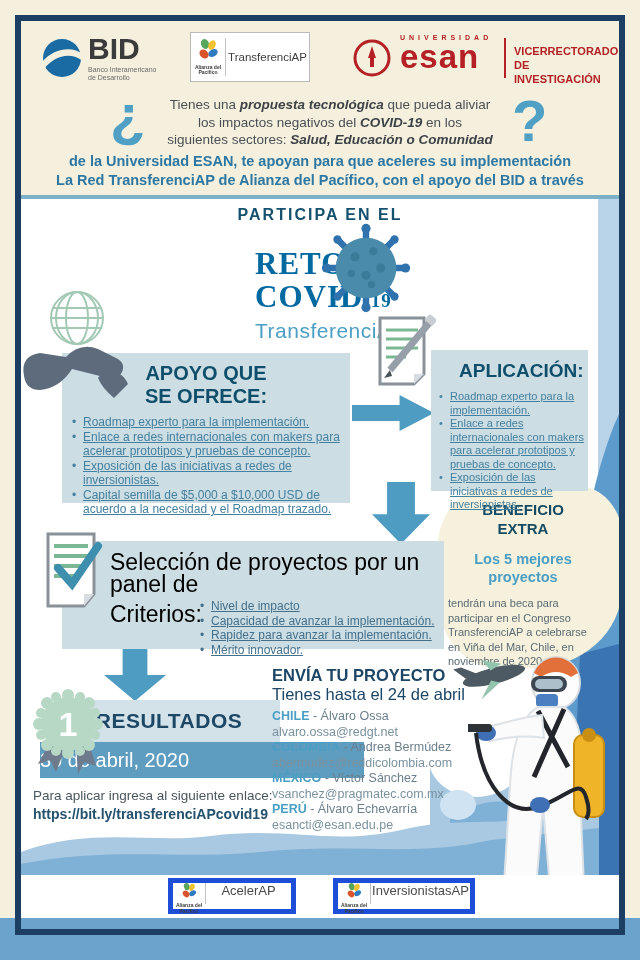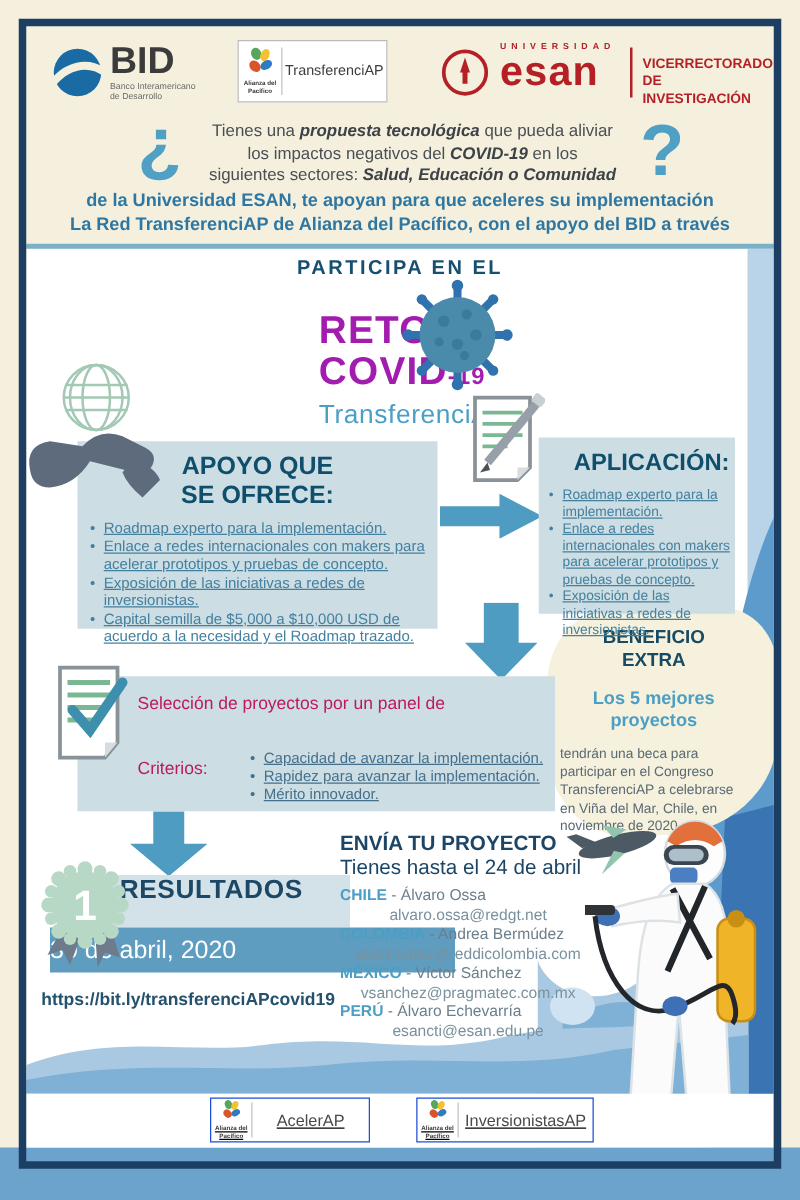--- a/index.html
+++ b/index.html
@@ -11,41 +11,41 @@
   .main-white{position:absolute;left:21px;top:199px;width:598px;height:719px;background:#ffffff;z-index:1;}
   .footer-strip{position:absolute;left:0;top:918px;width:640px;height:42px;background:#6ba3cc;z-index:2;}
   .divider{position:absolute;left:21px;top:195px;width:598px;height:4px;background:#7cb0c6;z-index:12;}
   .z{z-index:10;}
   .zz{z-index:14;}
   .qmark{color:#4fa0c4;font-weight:700;font-size:58px;line-height:58px;}
   .qtext{font-size:13.5px;line-height:17.5px;color:#4a4f54;text-align:center;}
   .qtext b{color:#3d4247;font-style:italic;}
   .nettext{font-size:14.5px;line-height:19px;font-weight:700;color:#2e77a3;text-align:center;}
   .participa{font-size:16px;font-weight:800;letter-spacing:2px;color:#15506e;}
-  .retoword{font-size:31px;line-height:31px;font-weight:800;color:#a21caf;letter-spacing:1px;}
+  .retoword{font-size:31px;line-height:31px;font-weight:800;color:#0369a1;letter-spacing:1px;font-family:Liberation Serif, serif;}
   .retosub{font-size:21px;color:#4b9ec4;letter-spacing:0.5px;}
   .bluebox{background:#ccdde3;}
   .boxtitle{font-weight:800;color:#0f4f6b;text-align:center;}
   .bullets{margin:0;padding:0;list-style:none;color:#44809f;}
   .bullets li{position:relative;padding-left:11px;text-decoration:underline;}
   .bullets li::before{content:"•";position:absolute;left:0;top:0;}
-  .selmain{font-size:14px;line-height:22px;color:#be185d;}
+  .selmain{font-size:23px;line-height:22px;color:#000000;}
   .bentitle{font-size:15px;line-height:19px;font-weight:800;color:#174b63;text-align:center;}
   .bensub{font-size:14.5px;line-height:18px;font-weight:700;color:#4b9ec4;text-align:center;}
   .benbody{font-size:11px;line-height:14.5px;color:#5a6a74;}
   .envtitle{font-size:16.5px;font-weight:800;color:#1d4566;}
   .envdead{font-size:16.5px;color:#1d4566;}
   .country{font-weight:700;color:#4b9ec4;}
   .cname{color:#6b7f8c;}
-  .cemail{color:#7a929e;text-align:center;}
+  .cemail{color:#7a929e;}
   .contactline{font-size:12.5px;line-height:15.5px;}
   .arrow{background:#4e9cc2;}
   .logos-band{position:absolute;left:21px;top:875px;width:598px;height:43px;background:#ffffff;z-index:11;}
-  .logo-box{position:absolute;top:878px;height:36px;background:#fff;border:1px solid #1d4ed8;
-            display:flex;align-items:center;z-index:12;box-sizing:border-box;text-decoration:underline;}
+  .logo-box{position:absolute;top:878px;height:36px;background:#fff;border:5px solid #1d4ed8;
+            display:flex;z-index:12;box-sizing:border-box;}
   .logo-label{font-size:13px;color:#4a4a4a;flex:1;text-align:center;}
   .ap-caption{font-size:5px;line-height:5.5px;font-weight:700;color:#3a3a3a;text-align:center;}
   .vdiv{width:1px;background:#c2c2c2;height:80%;}
   .esan-red{color:#b42025;}
 </style>
 </head>
 <body>
 
 <div id="poster">
 
@@ -255,40 +255,41 @@
   </svg>
 
   <div class="abs z arrow" style="left:372px;top:482px;width:58px;height:62px;clip-path:polygon(26% 0,74% 0,74% 52%,100% 52%,50% 100%,0 52%,26% 52%);"></div>
 
   <div class="abs z bluebox" style="left:62px;top:541px;width:382px;height:108px;">
     <div class="selmain" style="margin:10px 0 0 48px;">
       <div>Selección de proyectos por un panel de</div>
     </div>
     <div class="selmain" style="position:absolute;left:48px;top:62px;">Criterios:</div>
     <ul class="bullets" style="position:absolute;left:138px;top:58px;font-size:12px;line-height:14.5px;width:240px;color:#44708c;">
+      <li>Nivel de impacto</li>
       <li>Capacidad de avanzar la implementación.</li>
       <li>Rapidez para avanzar la implementación.</li>
       <li>Mérito innovador.</li>
     </ul>
   </div>
   <svg class="abs zz" style="left:40px;top:528px;" width="64" height="84" viewBox="0 0 64 84">
     <path d="M8,6 L54,6 L54,66 L44,78 L8,78 Z" fill="#ffffff" stroke="#8a9299" stroke-width="3"></path>
     <path d="M54,66 L44,66 L44,78 Z" fill="#d7dce0"></path>
     <g stroke="#7ab894" stroke-width="4">
       <line x1="14" y1="18" x2="48" y2="18"></line>
         <line x1="14" y1="28" x2="48" y2="28"></line>
       <line x1="14" y1="38" x2="48" y2="38"></line>
         <line x1="14" y1="48" x2="36" y2="48"></line>
     </g>
     <path d="M18,40 L32,56 L58,18" stroke="#3e8fae" stroke-width="8" fill="none" stroke-linecap="round"></path>
   </svg>
 
   <div class="abs z arrow" style="left:104px;top:649px;width:62px;height:52px;clip-path:polygon(30% 0,70% 0,70% 50%,100% 50%,50% 100%,0 50%,30% 50%);"></div>
 
-  <div class="abs z" style="left:58px;top:700px;width:222px;height:42px;background:#d3e1e9;display:flex;justify-content:center;">
+  <div class="abs z" style="left:58px;top:700px;width:222px;height:42px;background:#d3e1e9;display:flex;align-items:center;justify-content:center;">
     <span style="font-size:21px;font-weight:800;color:#1c4866;letter-spacing:0.5px;">RESULTADOS</span>
   </div>
   <div class="abs z" style="left:40px;top:742px;width:324px;height:36px;background:#5e9cc0;display:flex;align-items:center;">
     <span style="font-size:20px;color:#ffffff;">30 de abril, 2020</span>
   </div>
   <svg class="abs zz" style="left:26px;top:686px;" width="84" height="92" viewBox="0 0 84 92">
     <g fill="#6e7b8c">
       <path d="M24,56 L40,60 L30,86 L24,74 L12,78 Z"></path>
       <path d="M50,58 L62,54 L70,80 L58,76 L52,88 Z"></path>
     </g>
@@ -308,20 +309,21 @@
         <circle cx="54" cy="65" r="5"></circle>
       <circle cx="15" cy="27" r="5"></circle>
         <circle cx="69" cy="27" r="5"></circle>
         <circle cx="15" cy="49" r="5"></circle>
         <circle cx="69" cy="49" r="5"></circle>
     </g>
     <text x="42" y="50" text-anchor="middle" font-size="34" font-weight="bold" fill="#ffffff" font-family="Liberation Sans, sans-serif">1</text>
   </svg>
 
   <div class="abs z" style="left:33px;top:788px;width:280px;">
+    <div style="font-size:13.5px;color:#4a565e;">Para aplicar ingresa al siguiente enlace:</div>
     <div style="font-size:14px;font-weight:700;color:#24516d;margin-top:3px;">https://bit.ly/transferenciAPcovid19</div>
   </div>
 
   <div class="abs z" style="left:272px;top:666px;width:205px;">
     <div class="envtitle">ENVÍA TU PROYECTO</div>
     <div class="envdead">Tienes hasta el 24 de abril</div>
     <div style="margin-top:5px;">
       <div class="contactline"><span class="country">CHILE</span><span class="cname"> - Álvaro Ossa</span></div>
       <div class="contactline cemail">alvaro.ossa@redgt.net</div>
       <div class="contactline"><span class="country">COLOMBIA</span><span class="cname"> - Andrea Bermúdez</span></div>

